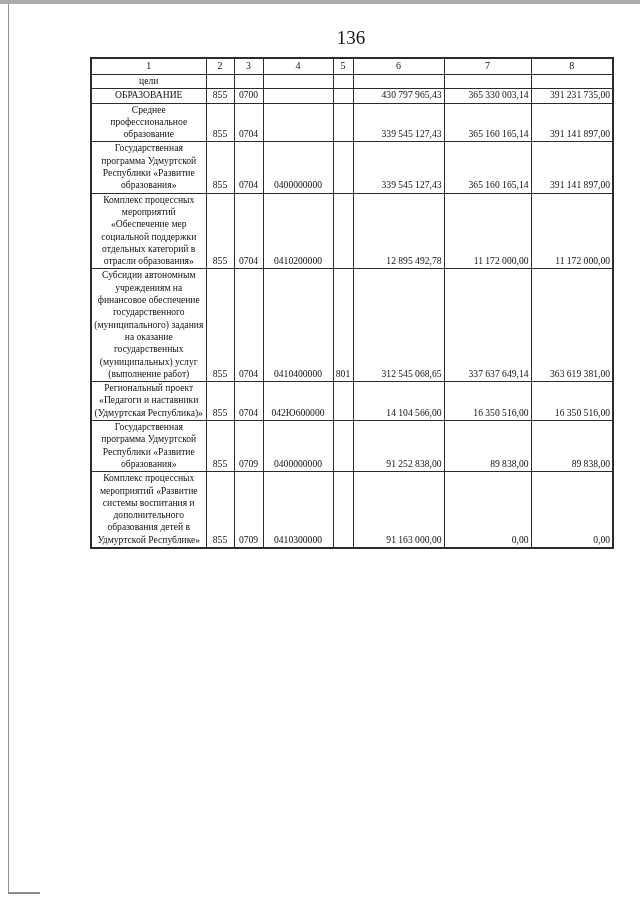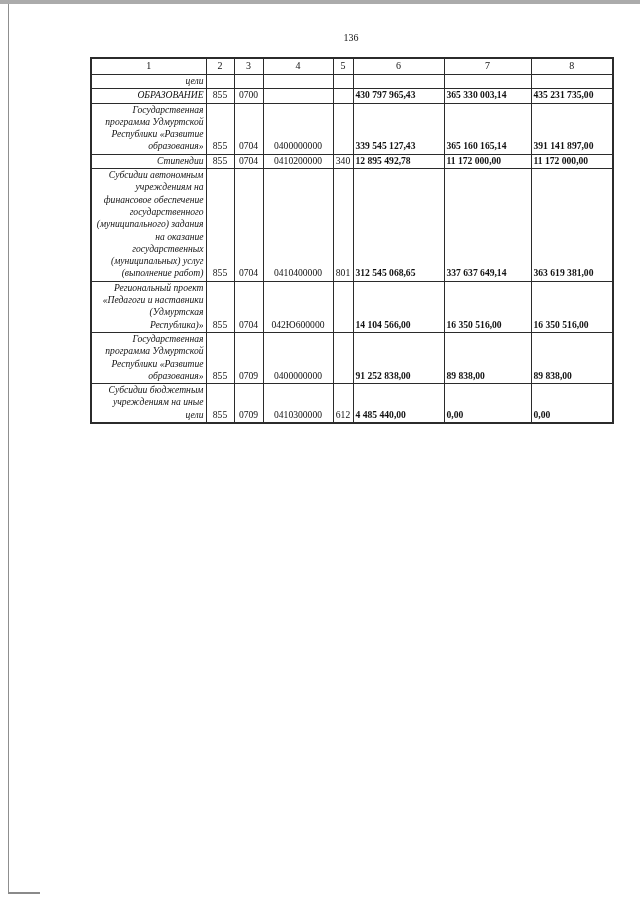--- a/index.html
+++ b/index.html
@@ -34,21 +34,21 @@
     left: 8px; top: 892px;
     width: 32px; height: 2px;
     background: #8a8a8a;
   }
   .page-number {
     position: absolute;
     top: 30px;
     left: 90px;
     width: 522px;
     text-align: center;
-    font-size: 10px;
+    font-size: 19px;
     line-height: 16px;
     color: #141414;
     font-family: Liberation Serif, serif;
   }
   table.budget {
     position: absolute;
     top: 57px;
     left: 90px;
     width: 522px;
     border-collapse: collapse;
@@ -69,35 +69,34 @@
   table.budget th {
     font-weight: normal;
     text-align: center;
     vertical-align: middle;
     height: 13px;
     font-size: 10px;
     padding: 1px;
     border-bottom: 1.5px solid #2b2b2b;
   }
   td.c-label {
-    text-align: right;
+    text-align: center;
     padding-left: 3px;
     padding-right: 1px;
-    font-style: italic;
   }
   td.c-code {
     text-align: center;
     white-space: nowrap;
     padding: 0 1px 1px 1px;
     font-family: Liberation Serif, serif;
   }
   td.c-num {
+    text-align: right;
     white-space: nowrap;
     padding-right: 2px;
-    font-weight: bold;
   }
 </style>
 </head>
 <body>
 
 <div id="page">
   <div class="scan-top-band"></div>
   <div class="scan-left-line"></div>
   <div class="scan-bottom-line"></div>
 
@@ -138,38 +137,48 @@
           <td class="c-num"></td>
         </tr>
         <tr>
           <td class="c-label">ОБРАЗОВАНИЕ</td>
           <td class="c-code">855</td>
           <td class="c-code">0700</td>
           <td class="c-code"></td>
           <td class="c-code"></td>
           <td class="c-num">430 797 965,43</td>
           <td class="c-num">365 330 003,14</td>
-          <td class="c-num">435 231 735,00</td>
-        </tr>
-        <tr>
-          <td class="c-label">Государственная программа Удмуртской Республики «Развитие образования»</td>
-          <td class="c-code">855</td>
-          <td class="c-code">0704</td>
-          <td class="c-code">0400000000</td>
+          <td class="c-num">391 231 735,00</td>
+        </tr>
+        <tr>
+          <td class="c-label">Среднее профессиональное образование</td>
+          <td class="c-code">855</td>
+          <td class="c-code">0704</td>
+          <td class="c-code"></td>
           <td class="c-code"></td>
           <td class="c-num">339 545 127,43</td>
           <td class="c-num">365 160 165,14</td>
           <td class="c-num">391 141 897,00</td>
         </tr>
         <tr>
-          <td class="c-label">Стипендии</td>
+          <td class="c-label">Государственная программа Удмуртской Республики «Развитие образования»</td>
+          <td class="c-code">855</td>
+          <td class="c-code">0704</td>
+          <td class="c-code">0400000000</td>
+          <td class="c-code"></td>
+          <td class="c-num">339 545 127,43</td>
+          <td class="c-num">365 160 165,14</td>
+          <td class="c-num">391 141 897,00</td>
+        </tr>
+        <tr>
+          <td class="c-label">Комплекс процессных мероприятий «Обеспечение мер социальной поддержки отдельных категорий в отрасли образования»</td>
           <td class="c-code">855</td>
           <td class="c-code">0704</td>
           <td class="c-code">0410200000</td>
-          <td class="c-code">340</td>
+          <td class="c-code"></td>
           <td class="c-num">12 895 492,78</td>
           <td class="c-num">11 172 000,00</td>
           <td class="c-num">11 172 000,00</td>
         </tr>
         <tr>
           <td class="c-label">Субсидии автономным учреждениям на финансовое обеспечение государственного (муниципального) задания на оказание государственных (муниципальных) услуг (выполнение работ)</td>
           <td class="c-code">855</td>
           <td class="c-code">0704</td>
           <td class="c-code">0410400000</td>
           <td class="c-code">801</td>
@@ -191,24 +200,24 @@
           <td class="c-label">Государственная программа Удмуртской Республики «Развитие образования»</td>
           <td class="c-code">855</td>
           <td class="c-code">0709</td>
           <td class="c-code">0400000000</td>
           <td class="c-code"></td>
           <td class="c-num">91 252 838,00</td>
           <td class="c-num">89 838,00</td>
           <td class="c-num">89 838,00</td>
         </tr>
         <tr>
-          <td class="c-label">Субсидии бюджетным учреждениям на иные цели</td>
+          <td class="c-label">Комплекс процессных мероприятий «Развитие системы воспитания и дополнительного образования детей в Удмуртской Республике»</td>
           <td class="c-code">855</td>
           <td class="c-code">0709</td>
           <td class="c-code">0410300000</td>
-          <td class="c-code">612</td>
-          <td class="c-num">4 485 440,00</td>
+          <td class="c-code"></td>
+          <td class="c-num">91 163 000,00</td>
           <td class="c-num">0,00</td>
           <td class="c-num">0,00</td>
         </tr>
       </tbody>
   </table>
 </div>
 
 </body></html>

